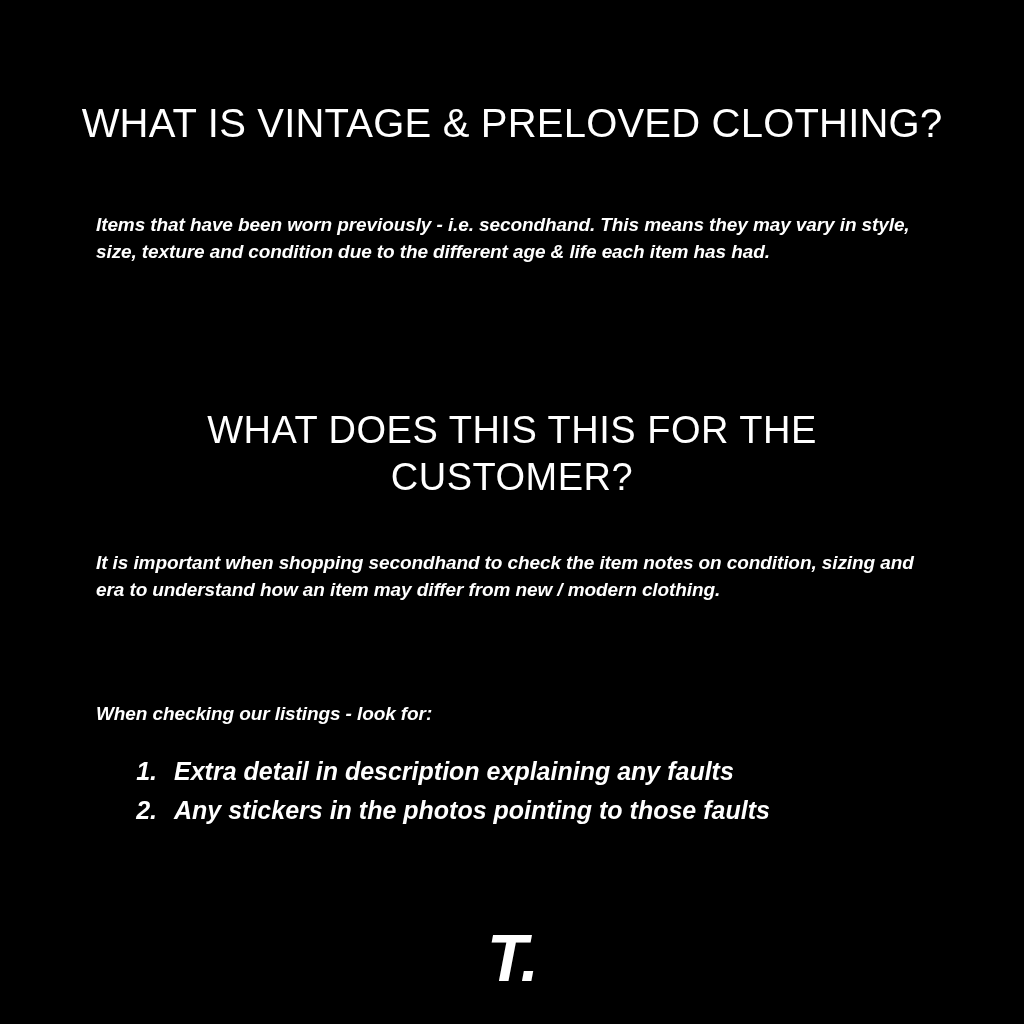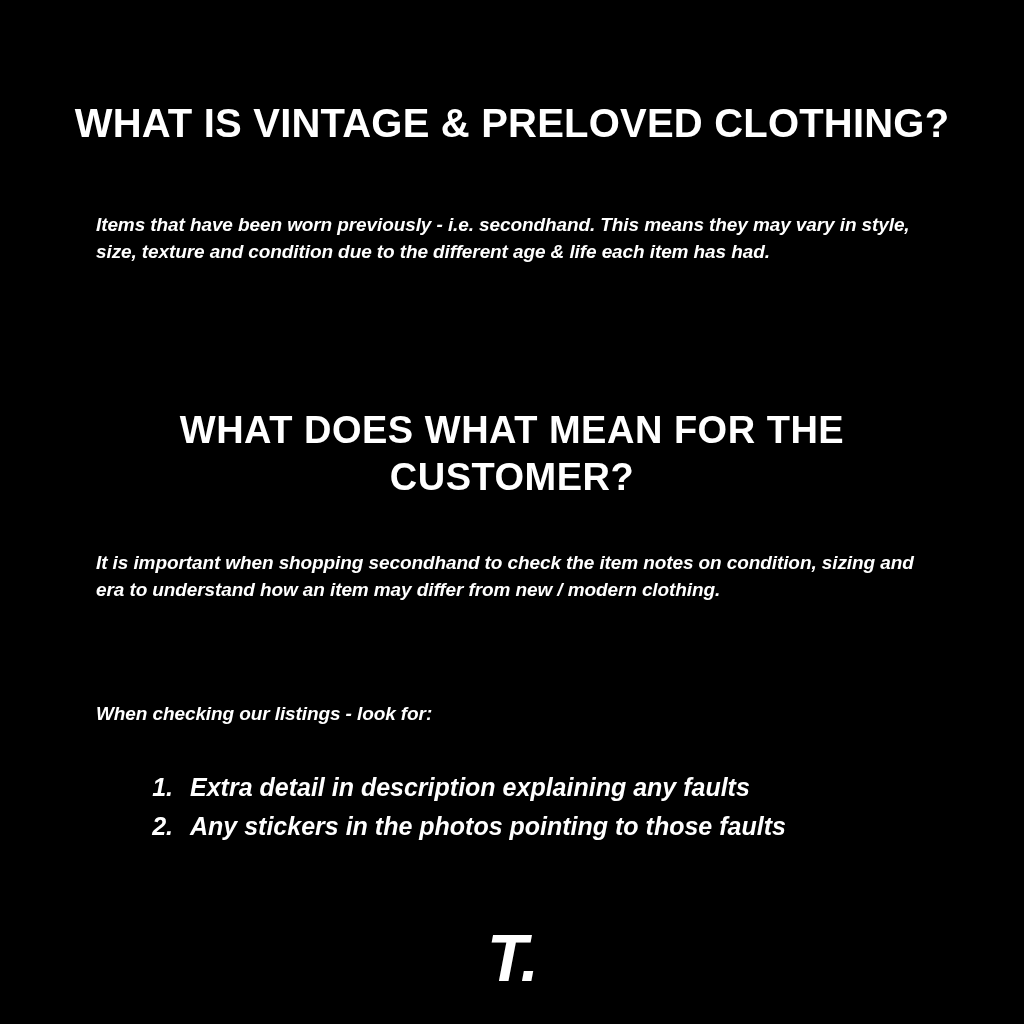--- a/index.html
+++ b/index.html
@@ -15,21 +15,21 @@
     overflow: hidden;
   }
   .page {
     position: relative;
     width: 1024px;
     height: 1024px;
     box-sizing: border-box;
     padding: 0;
   }
   .heading {
-    font-weight: bold;
+    font-weight: normal;
     font-style: normal;
     text-align: center;
     letter-spacing: 0.5px;
     line-height: 1.12;
   }
   .heading-1 {
     position: absolute;
     top: 74px;
     left: 0;
     width: 1024px;
@@ -67,21 +67,21 @@
     position: absolute;
     top: 681px;
     left: 96px;
     width: 840px;
   }
   .numbered-list {
     position: absolute;
     top: 752px;
     left: 120px;
     width: 800px;
-    margin: 16px;
+    margin: 0;
     padding: 0 0 0 44px;
     list-style-position: outside;
     list-style-type: decimal;
   }
   .numbered-list li {
     font-style: italic;
     font-weight: bold;
     font-size: 25px;
     line-height: 1.55;
     padding-left: 10px;
@@ -101,21 +101,21 @@
 </style>
 </head>
 <body style="background: rgb(0, 0, 0); color: rgb(255, 255, 255);">
 
 <div class="page">
 
   <h1 class="heading heading-1">WHAT IS VINTAGE &amp; PRELOVED CLOTHING?</h1>
 
   <p class="body-text para-1">Items that have been worn previously - i.e. secondhand. This means they may vary in style, size, texture and condition due to the different age &amp; life each item has had.</p>
 
-  <h2 class="heading heading-2">WHAT DOES WHAT MEAN FOR THE CUSTOMER?</h2>
+  <h2 class="heading heading-2">WHAT DOES THIS THIS FOR THE CUSTOMER?</h2>
 
   <p class="body-text para-3">When checking our listings - look for:</p>
 
   <p class="body-text para-2">It is important when shopping secondhand to check the item notes on condition, sizing and era to understand how an item may differ from new / modern clothing.</p>
 
   <ol class="numbered-list">
     <li>Extra detail in description explaining any faults</li>
     <li>Any stickers in the photos pointing to those faults</li>
   </ol>
 

